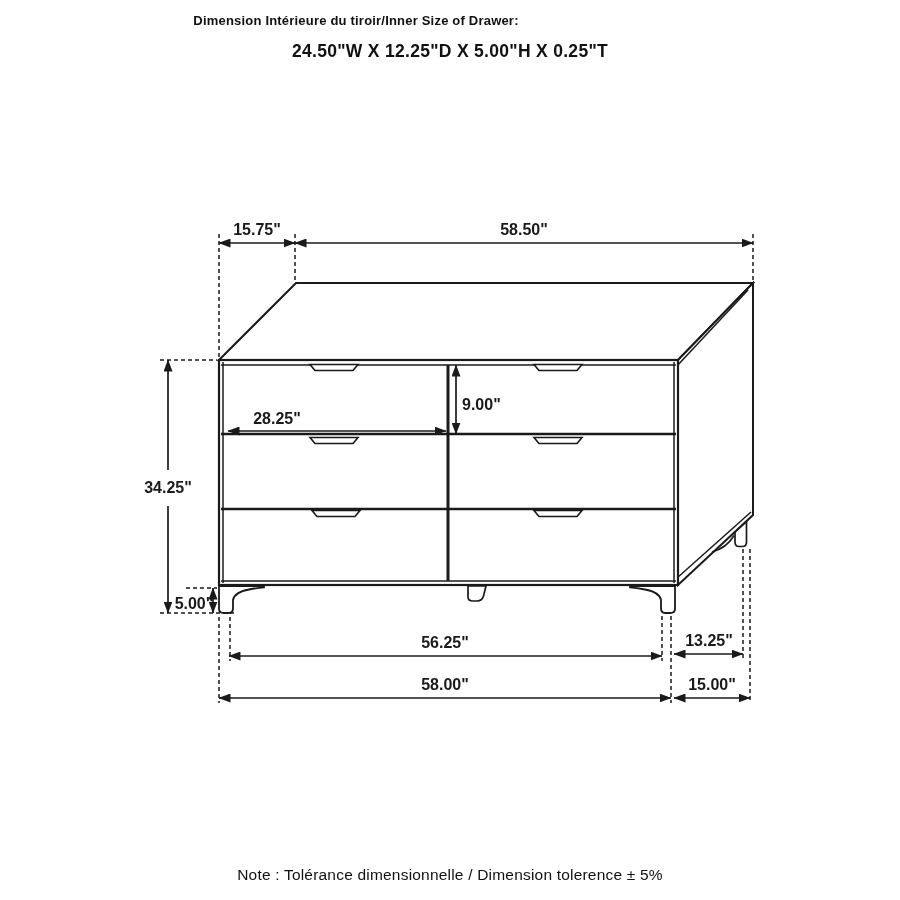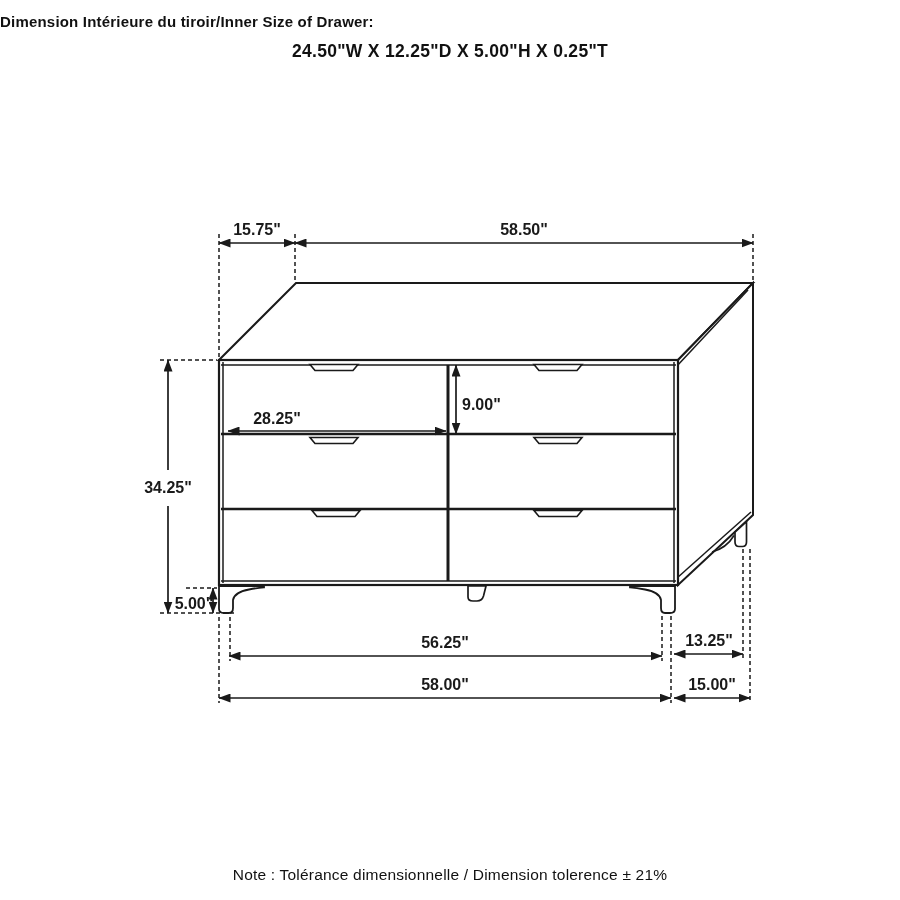--- a/index.html
+++ b/index.html
@@ -6,21 +6,21 @@
   body{
     width:900px;height:900px;
     background:#ffffff;
     position:relative;
     font-family:"Liberation Sans", sans-serif;
     color:#111;
     overflow:hidden;
   }
   .title-line1{
     position:absolute;top:13px;left:0;width:712px;
-    text-align:left;font-weight:bold;font-size:15px;letter-spacing:.2px;
+    text-align:center;font-weight:bold;font-size:13px;letter-spacing:.2px;
   }
   .title-line2{
     position:absolute;top:41px;left:0;width:900px;
     text-align:center;font-weight:bold;font-size:17.5px;letter-spacing:.3px;
   }
   .note-line{
     position:absolute;top:866px;left:0;width:900px;
     text-align:center;font-size:15.5px;font-weight:400;letter-spacing:.2px;
   }
   svg.diagram{position:absolute;left:0;top:0;}
@@ -145,13 +145,13 @@
     <line class="dim" x1="674" y1="654" x2="743" y2="654" marker-start="url(#arr)" marker-end="url(#arr)"></line>
     <text class="dim-label" x="709" y="646" text-anchor="middle">13.25"</text>
   </g>
 
   <g>
     <line class="dim" x1="674" y1="698" x2="750" y2="698" marker-start="url(#arr)" marker-end="url(#arr)"></line>
     <text class="dim-label" x="712" y="690" text-anchor="middle">15.00"</text>
   </g>
 </svg>
 
-<div class="note-line">Note : Tolérance dimensionnelle / Dimension tolerence  ± 21%</div>
+<div class="note-line">Note : Tolérance dimensionnelle / Dimension tolerence  ± 5%</div>
 
 </body></html>

